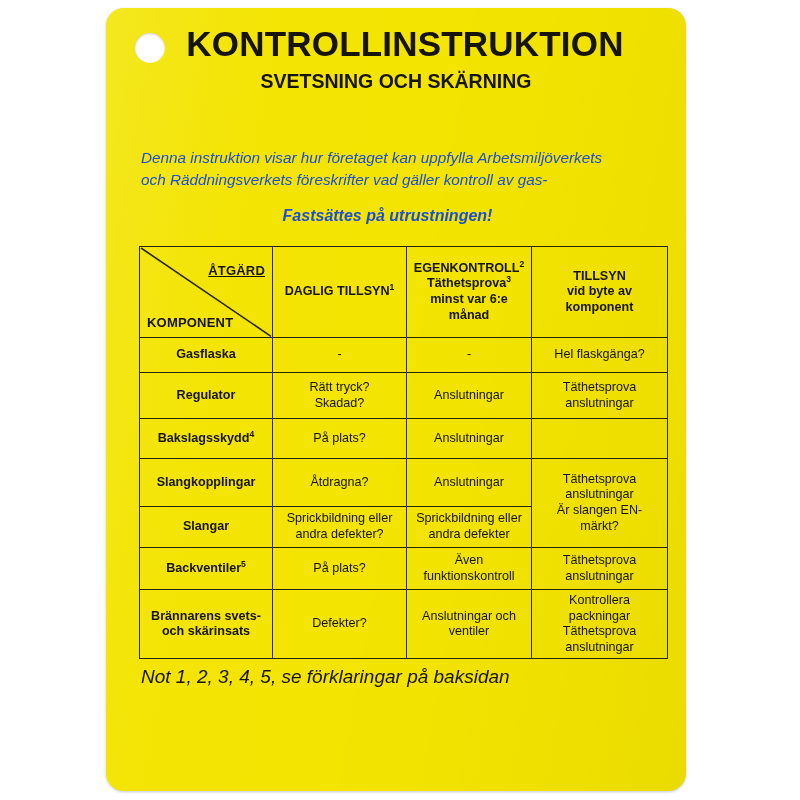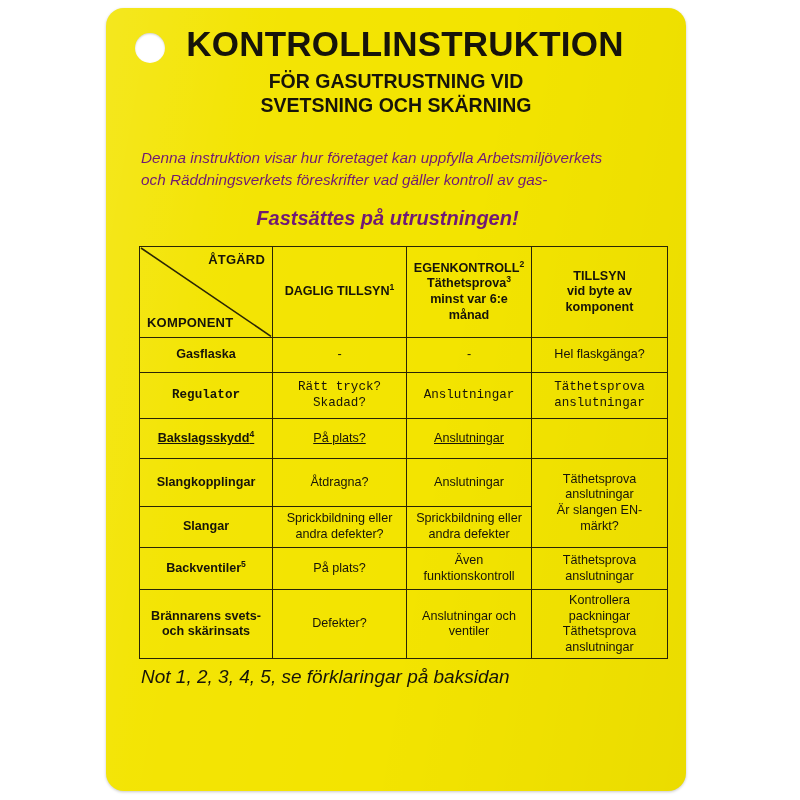--- a/index.html
+++ b/index.html
@@ -78,29 +78,29 @@
   }
 
   
   .intro {
     position: absolute;
     left: 35px;
     right: 28px;
     top: 139px;
     font-size: 15.3px;
     font-style: italic;
-    color: #701a75;
+    color: #1d4ed8;
     line-height: 1.45;
   }
   .intro-line { white-space: nowrap; }
   .intro-bold {
     text-align: center;
     font-weight: bold;
     font-style: italic;
-    font-size: 20px;
+    font-size: 16px;
     margin-top: 13px;
     padding-right: 24px;
   }
 
   
   .tbl-wrap {
     position: absolute;
     left: 33px;
     top: 238px;
     width: 528px;
@@ -130,24 +130,25 @@
     padding: 0;
   }
   .corner-diag {
     position: absolute;
     inset: 0;
     pointer-events: none;
   }
   .corner-atgard {
     position: absolute;
     right: 7px;
-    top: 5px;
+    top: 16px;
     font-size: 13px;
     font-weight: bold;
     letter-spacing: 0.2px;
+    text-decoration: underline;
   }
   .corner-komponent {
     position: absolute;
     left: 7px;
     bottom: 6px;
     font-size: 13px;
     font-weight: bold;
     letter-spacing: 0.2px;
   }
   td.head {
@@ -159,22 +160,22 @@
   }
   td.rowlabel {
     font-weight: bold;
     text-align: left;
     padding-left: 9px;
     font-size: 12.8px;
   }
   sup { font-size: 8.6px; vertical-align: super; line-height: 0; }
 
   .r-short { height: 35px; }
-  .r-mid   { height: 46px; font-family: Liberation Mono, monospace; }
-  .r-m2    { height: 40px; text-decoration: underline; }
+  .r-mid   { height: 46px; }
+  .r-m2    { height: 40px; }
   .r-m3    { height: 48px; }
   .r-m4    { height: 41px; }
   .r-m5    { height: 42px; }
   .r-tall  { height: 67px; }
 
   
   .foot {
     position: absolute;
     left: 35px;
     right: 24px;
@@ -192,21 +193,20 @@
 
 <div id="stage">
 
   <div class="tag">
     <div class="tag-sheen"></div>
     <div class="punch-hole"></div>
 
     <div class="title-block">
       <div class="title-main">KONTROLLINSTRUKTION</div>
       <div class="title-sub">
-        <div>FÖR GASUTRUSTNING VID</div>
         <div>SVETSNING OCH SKÄRNING</div>
       </div>
     </div>
 
     <div class="intro">
       <div class="intro-line">Denna instruktion visar hur företaget kan uppfylla Arbetsmiljöverkets</div>
       <div class="intro-line">och Räddningsverkets föreskrifter vad gäller kontroll av gas-</div>
       <div class="intro-bold">Fastsättes på utrustningen!</div>
     </div>
 

